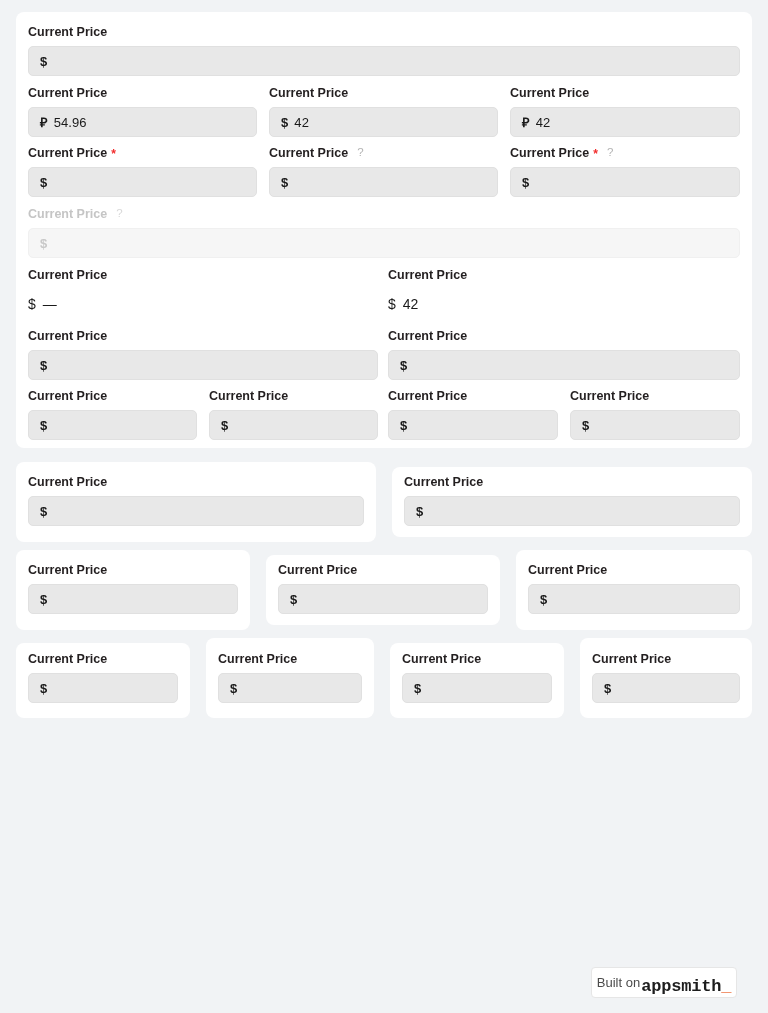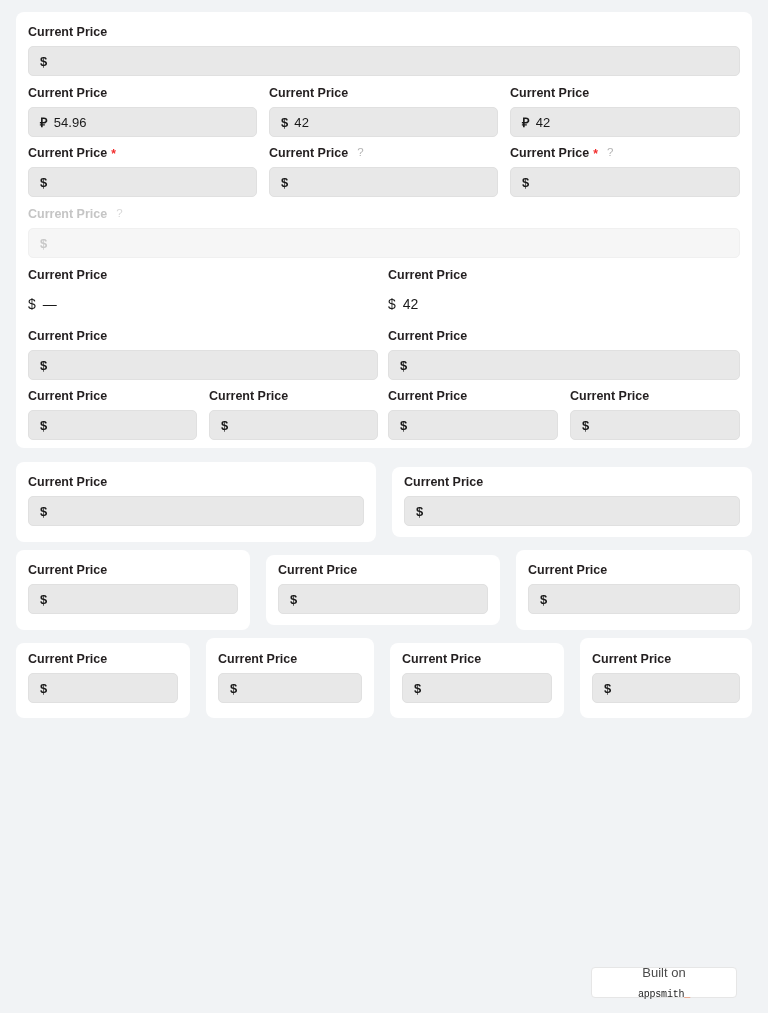--- a/index.html
+++ b/index.html
@@ -99,31 +99,30 @@
     top: 967px;
     width: 144px;
     height: 29px;
     background: #ffffff;
     border: 1px solid #e6e6e6;
     border-radius: 4px;
     display: flex;
     align-items: center;
     justify-content: center;
     gap: 1px;
-    flex-direction: column;
   }
   .badge .built {
     font-size: 13px;
     color: #4b4b4b;
     font-family: "Liberation Sans", sans-serif;
   }
   .badge .brand {
     font-family: "Liberation Mono", monospace;
-    font-size: 10px;
-    font-weight: normal;
+    font-size: 17px;
+    font-weight: bold;
     color: #1d1d1d;
     letter-spacing: -0.2px;
     position: relative;
     margin-top: 8px;
   }
   .badge .brand .us { color: #ef7b4d; }
 </style>
 </head>
 <body>
 

